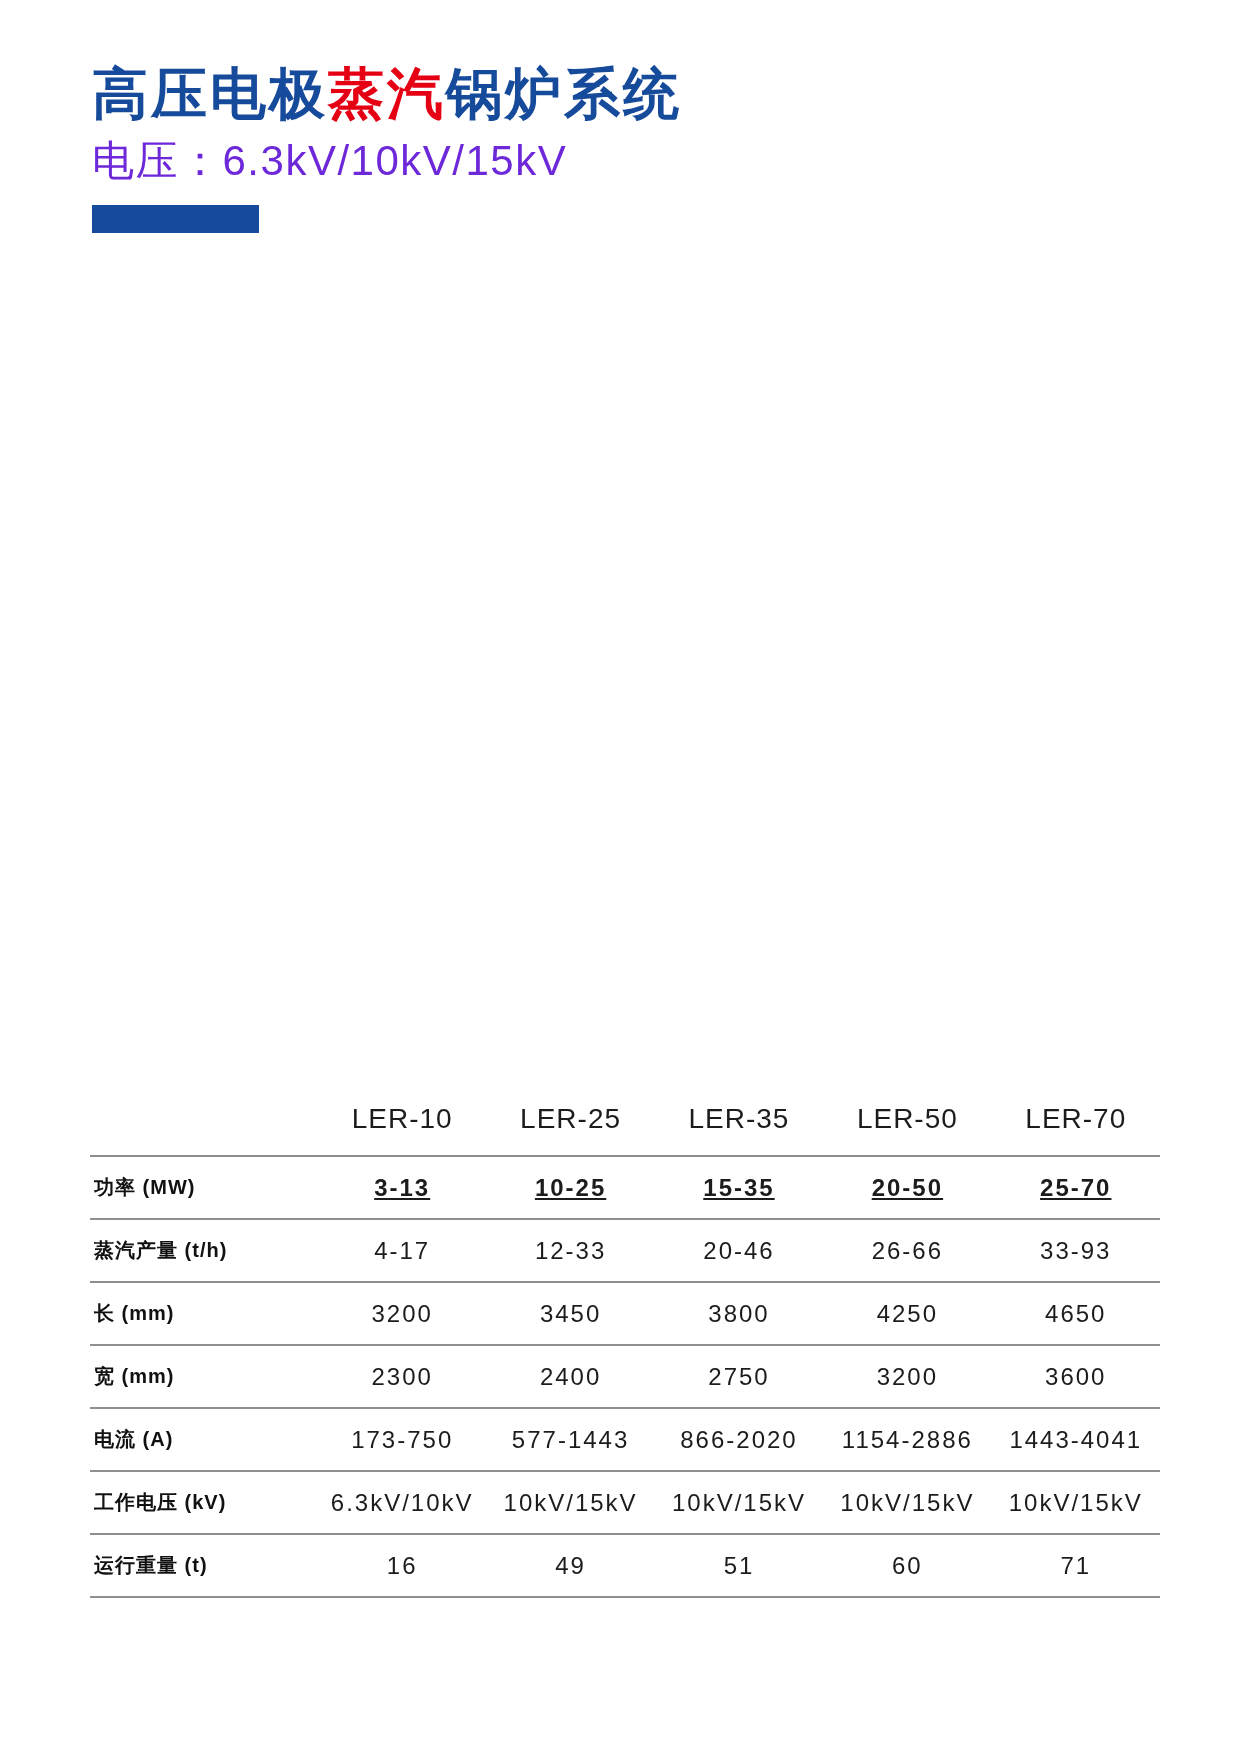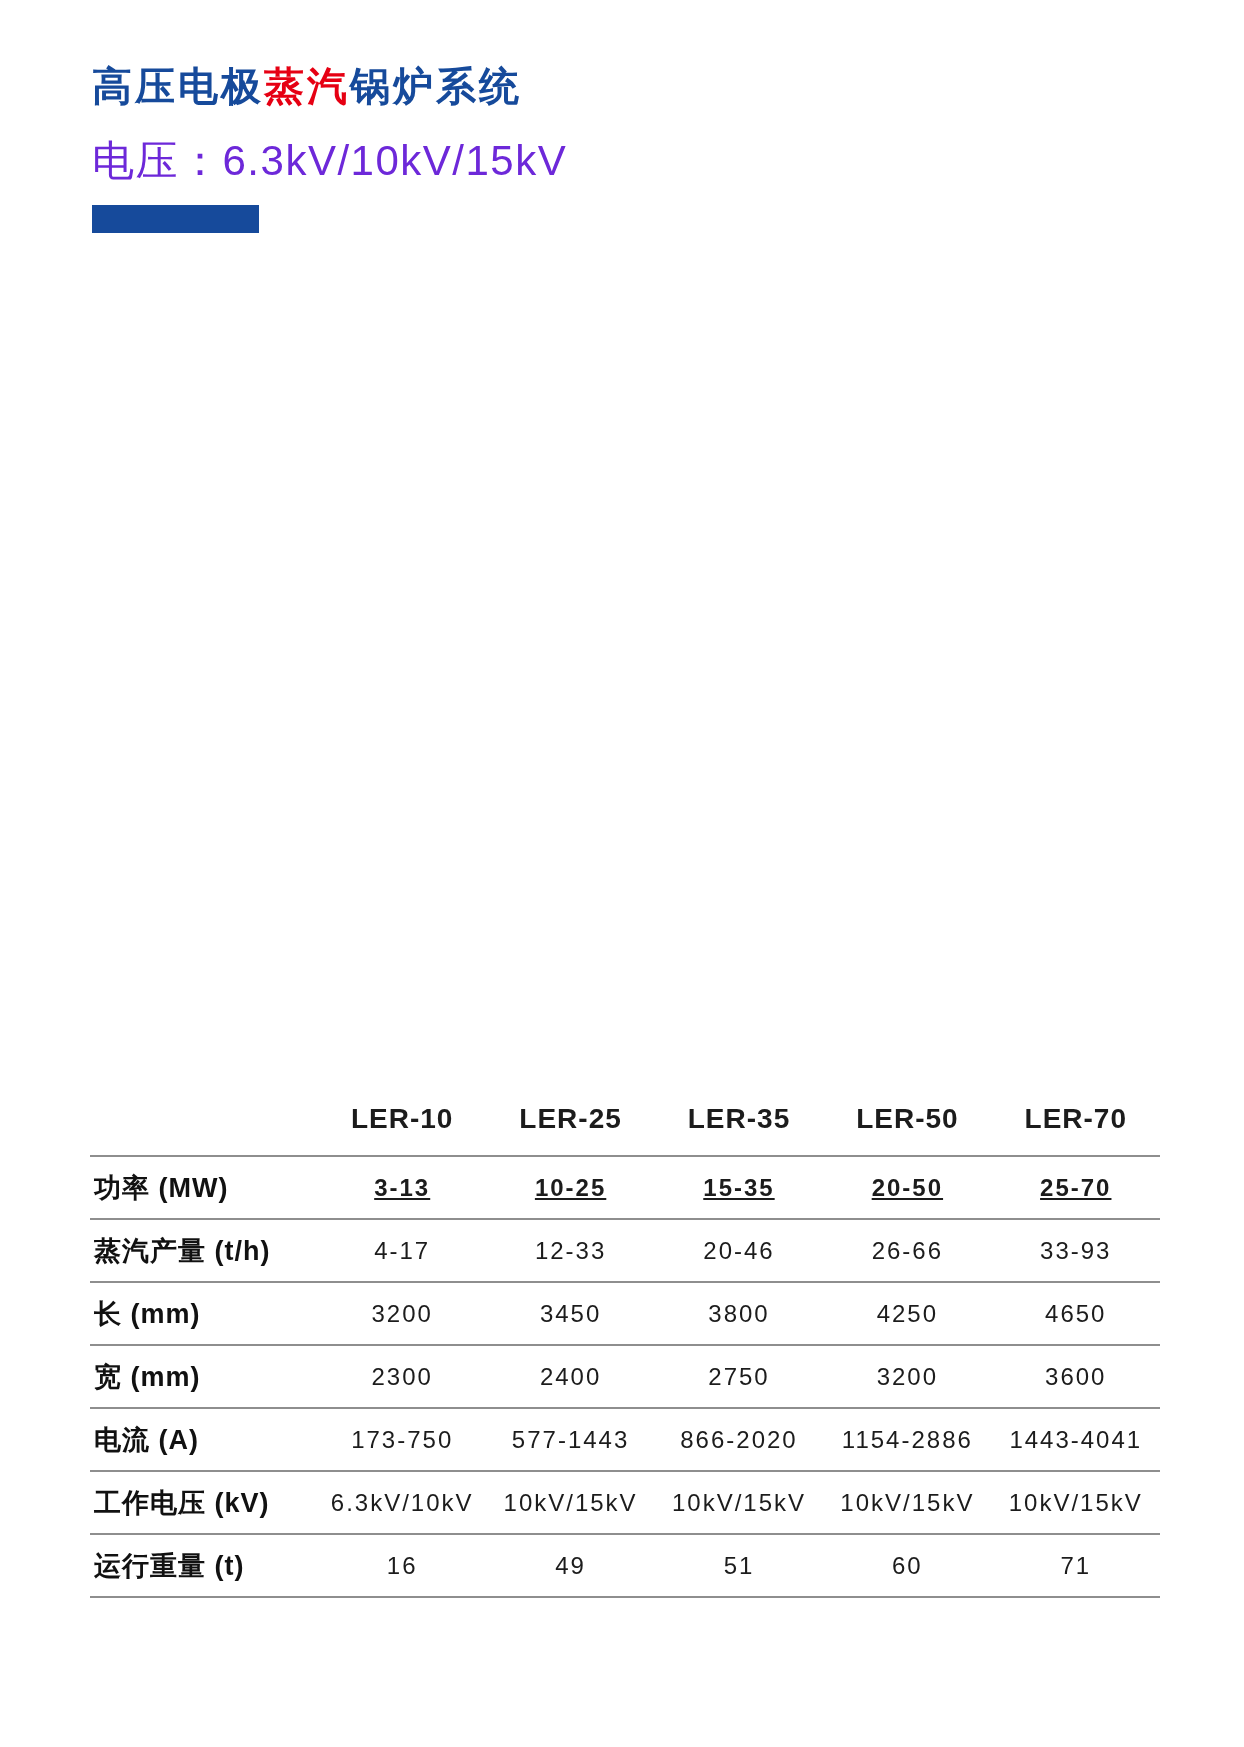--- a/index.html
+++ b/index.html
@@ -14,21 +14,21 @@
     height: 1747px;
     background: #ffffff;
     overflow: hidden;
   }
   
   .title {
     position: absolute;
     left: 92px;
     top: 66px;
     margin: 0;
-    font-size: 40px;
+    font-size: 56px;
     font-weight: bold;
     letter-spacing: 3px;
     line-height: 1;
     white-space: nowrap;
   }
   .title .seg-blue { color: #164a9b; }
   .title .seg-red  { color: #e60013; }
   .subtitle {
     position: absolute;
     left: 92px;
@@ -73,37 +73,37 @@
     width: 1070px;
     border-collapse: collapse;
     table-layout: fixed;
     color: #1c1c1c;
   }
   .specs col.c-label { width: 228px; }
   .specs col.c-data  { width: 168.4px; }
   .specs thead th {
     height: 72px;
     font-size: 28px;
-    font-weight: bold;
+    font-weight: normal;
     letter-spacing: 1px;
     text-align: center;
     vertical-align: middle;
     padding: 0;
     color: #1c1c1c;
   }
   .specs thead th.lbl { text-align: left; }
   .specs tbody tr {
     border-top: 2px solid #8e8e8e;
     height: 63px;
   }
   .specs tbody tr:last-child {
     border-bottom: 2px solid #8e8e8e;
   }
   .specs tbody th.lbl {
-    font-size: 27px;
+    font-size: 20px;
     font-weight: bold;
     letter-spacing: 1px;
     text-align: left;
     vertical-align: middle;
     padding: 0 0 0 4px;
     white-space: nowrap;
     color: #111111;
   }
   .specs tbody td {
     font-size: 24px;

